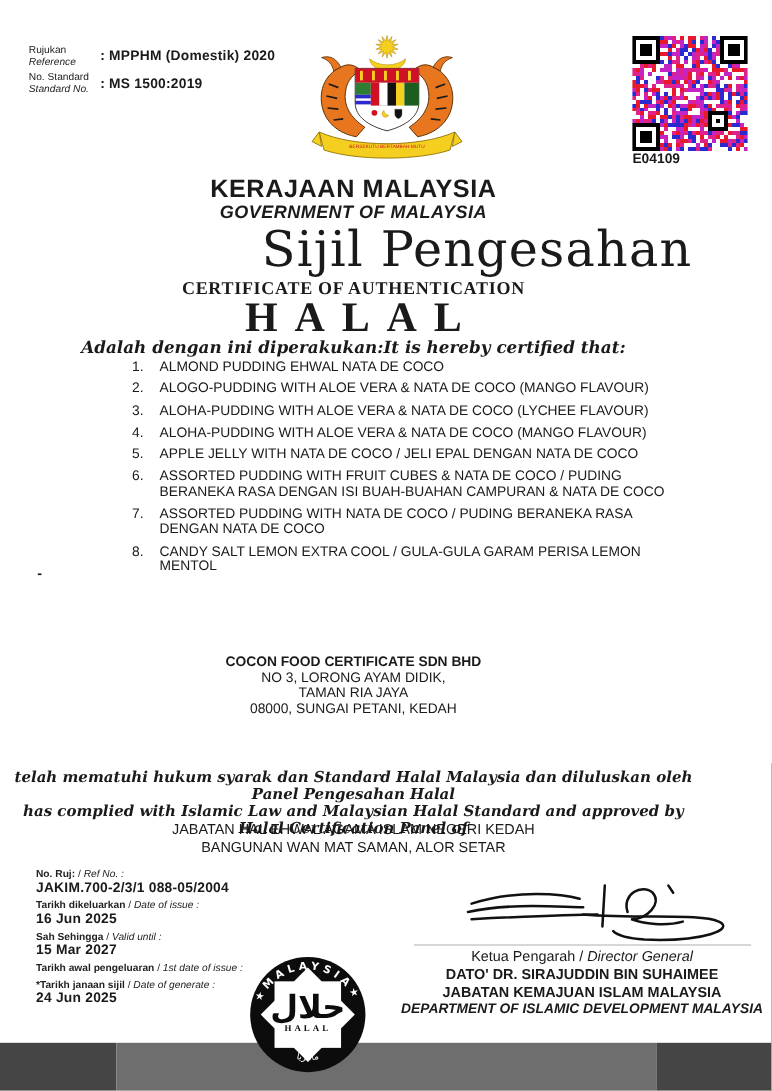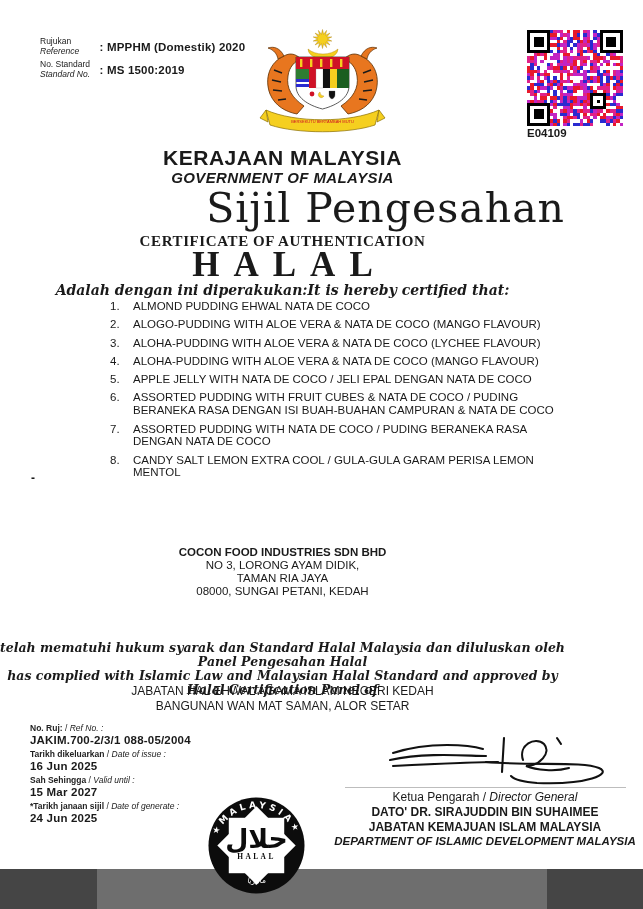--- a/index.html
+++ b/index.html
@@ -1,27 +1,27 @@
 <!DOCTYPE html>
 <html><head>
 <meta charset="utf-8">
 <style>
   html,body{margin:0;padding:0;background:#888;}
   .page{position:relative;width:643px;height:909px;margin:0 auto;background:#fff;overflow:hidden;
         font-family:"Liberation Sans",sans-serif;color:#1a1a1a;}
   .abs{position:absolute;}
 
   
-  .hdr-row{position:absolute;left:40px;width:300px;}
+  .hdr-row{position:absolute;left:24px;width:300px;}
   .hdr-lbl{display:inline-block;width:55px;vertical-align:top;font-size:8.5px;line-height:9.5px;color:#222;}
   .hdr-lbl .en{font-style:italic;}
   .hdr-val{display:inline-block;font-size:11.5px;font-weight:bold;letter-spacing:.2px;}
 
   
-  .c{left:0;width:565px;text-align:center;}
+  .c{left:12px;width:565px;text-align:center;}
   .t-country{top:146px;font-size:21px;font-weight:bold;letter-spacing:.5px;}
   .t-gov{top:169px;font-size:15px;font-weight:bold;font-style:italic;letter-spacing:.4px;}
   .t-sijil{top:184px;font-family:"DejaVu Serif",serif;font-size:41px;letter-spacing:1px;text-align:right;}
   .t-certauth{top:233px;font-family:"Liberation Serif",serif;font-size:15px;font-weight:bold;letter-spacing:.6px;}
   .t-halal{top:245px;font-family:"Liberation Serif",serif;font-size:35px;font-weight:bold;letter-spacing:14px;text-indent:14px;}
   .t-adalah{top:282px;font-family:"DejaVu Serif",serif;font-size:14px;font-weight:bold;font-style:italic;}
 
   
   .plist{top:300px;left:110px;width:460px;}
   .prod{display:flex;margin-bottom:5.5px;font-size:11.5px;line-height:12.8px;}
@@ -652,21 +652,21 @@
       </div>
     <div class="prod">
         <span class="pnum">8.</span>
         <span class="ptxt">CANDY SALT LEMON EXTRA COOL / GULA-GULA GARAM PERISA LEMON MENTOL</span>
       </div>
   </div>
 
   <div class="abs dash">-</div>
 
   <div class="abs c company">
-    <div class="nm">COCON FOOD INDUSTRIES SDN BHD</div>
+    <div class="nm">COCON FOOD CERTIFICATE SDN BHD</div>
     <div>NO 3, LORONG AYAM DIDIK,</div>
     <div>TAMAN RIA JAYA</div>
     <div>08000, SUNGAI PETANI, KEDAH</div>
   </div>
 
   <div class="abs c t-comply">
     <div>telah mematuhi hukum syarak dan Standard Halal Malaysia dan diluluskan oleh Panel Pengesahan Halal</div>
     <div>has complied with Islamic Law and Malaysian Halal Standard and approved by Halal Certification Panel of</div>
   </div>
   <div class="abs c t-panel">
@@ -681,20 +681,21 @@
     </div>
     <div class="drow">
       <div class="dlabel"><span class="my">Tarikh dikeluarkan</span> <span>/</span> <span class="en">Date of issue :</span></div>
       <div class="dvalue">16 Jun 2025</div>
     </div>
     <div class="drow">
       <div class="dlabel"><span class="my">Sah Sehingga</span> <span>/</span> <span class="en">Valid until :</span></div>
       <div class="dvalue">15 Mar 2027</div>
     </div>
     <div class="drow">
+      <div class="dlabel"><span class="my">Tarikh awal pengeluaran</span> <span>/</span> <span class="en">1st date of issue :</span></div>
     </div>
     <div class="drow">
       <div class="dlabel"><span class="my">*Tarikh janaan sijil</span> <span>/</span> <span class="en">Date of generate :</span></div>
       <div class="dvalue">24 Jun 2025</div>
     </div>
   </div>
 
   <svg class="abs sig-svg" width="235" height="60" viewBox="0 0 235 60">
     <g fill="none" stroke="#111" stroke-width="2.1" stroke-linecap="round">
       <path d="M8 20 C 45 8, 85 12, 98 16"></path>

